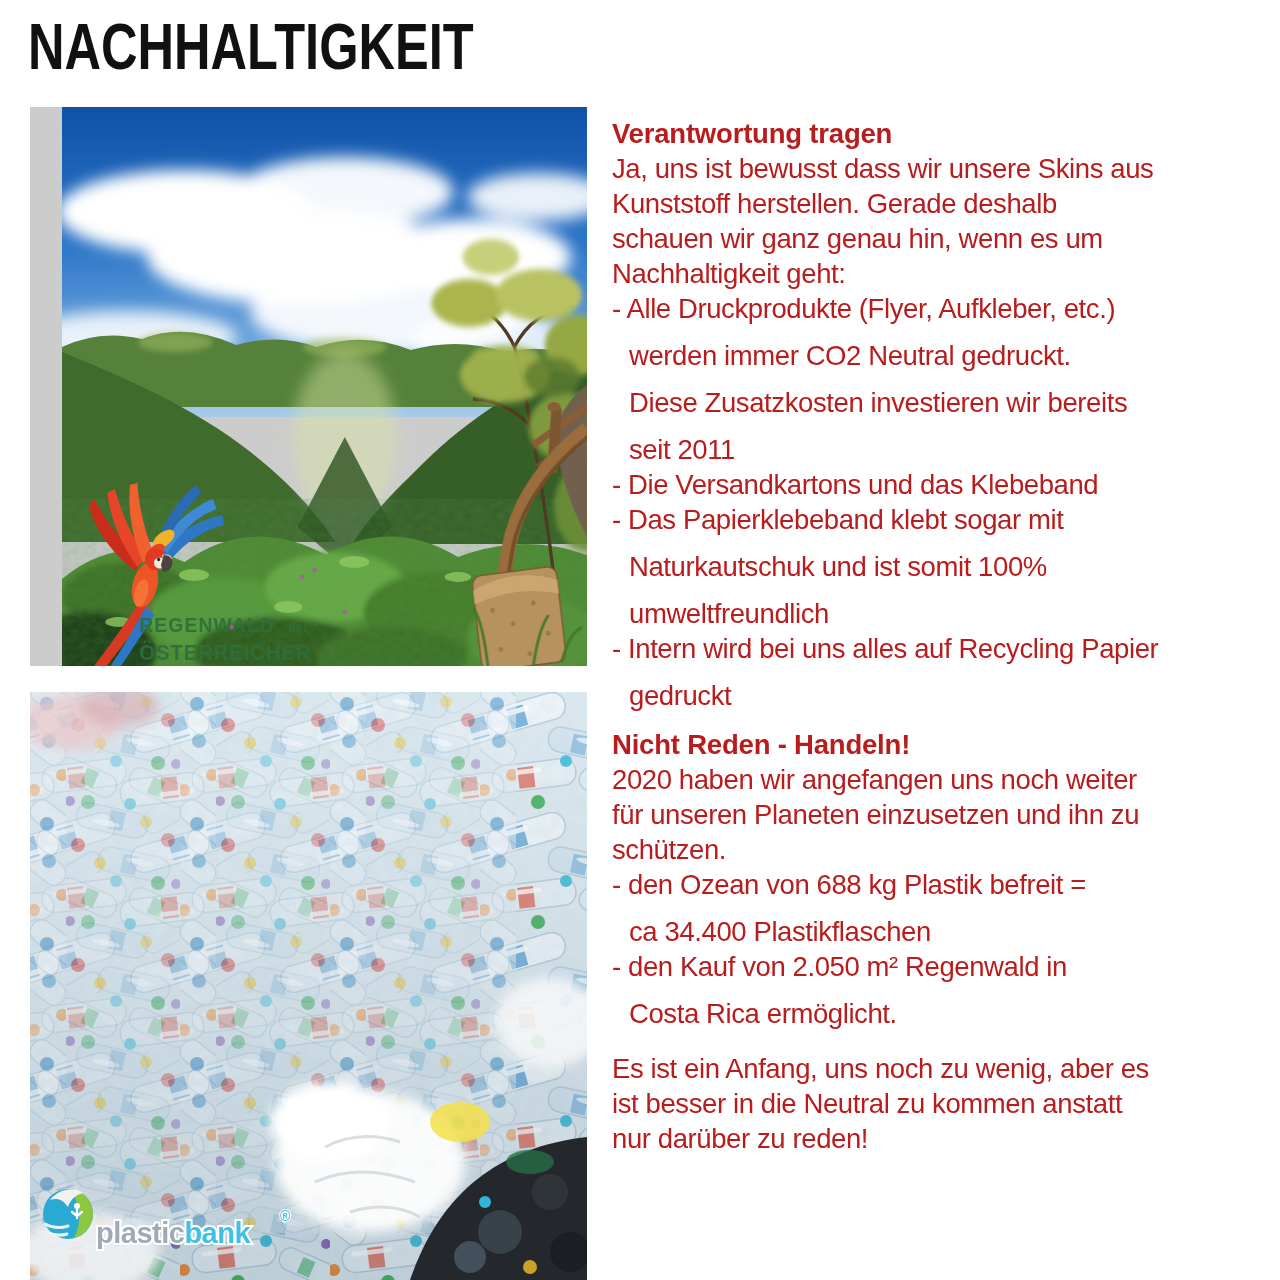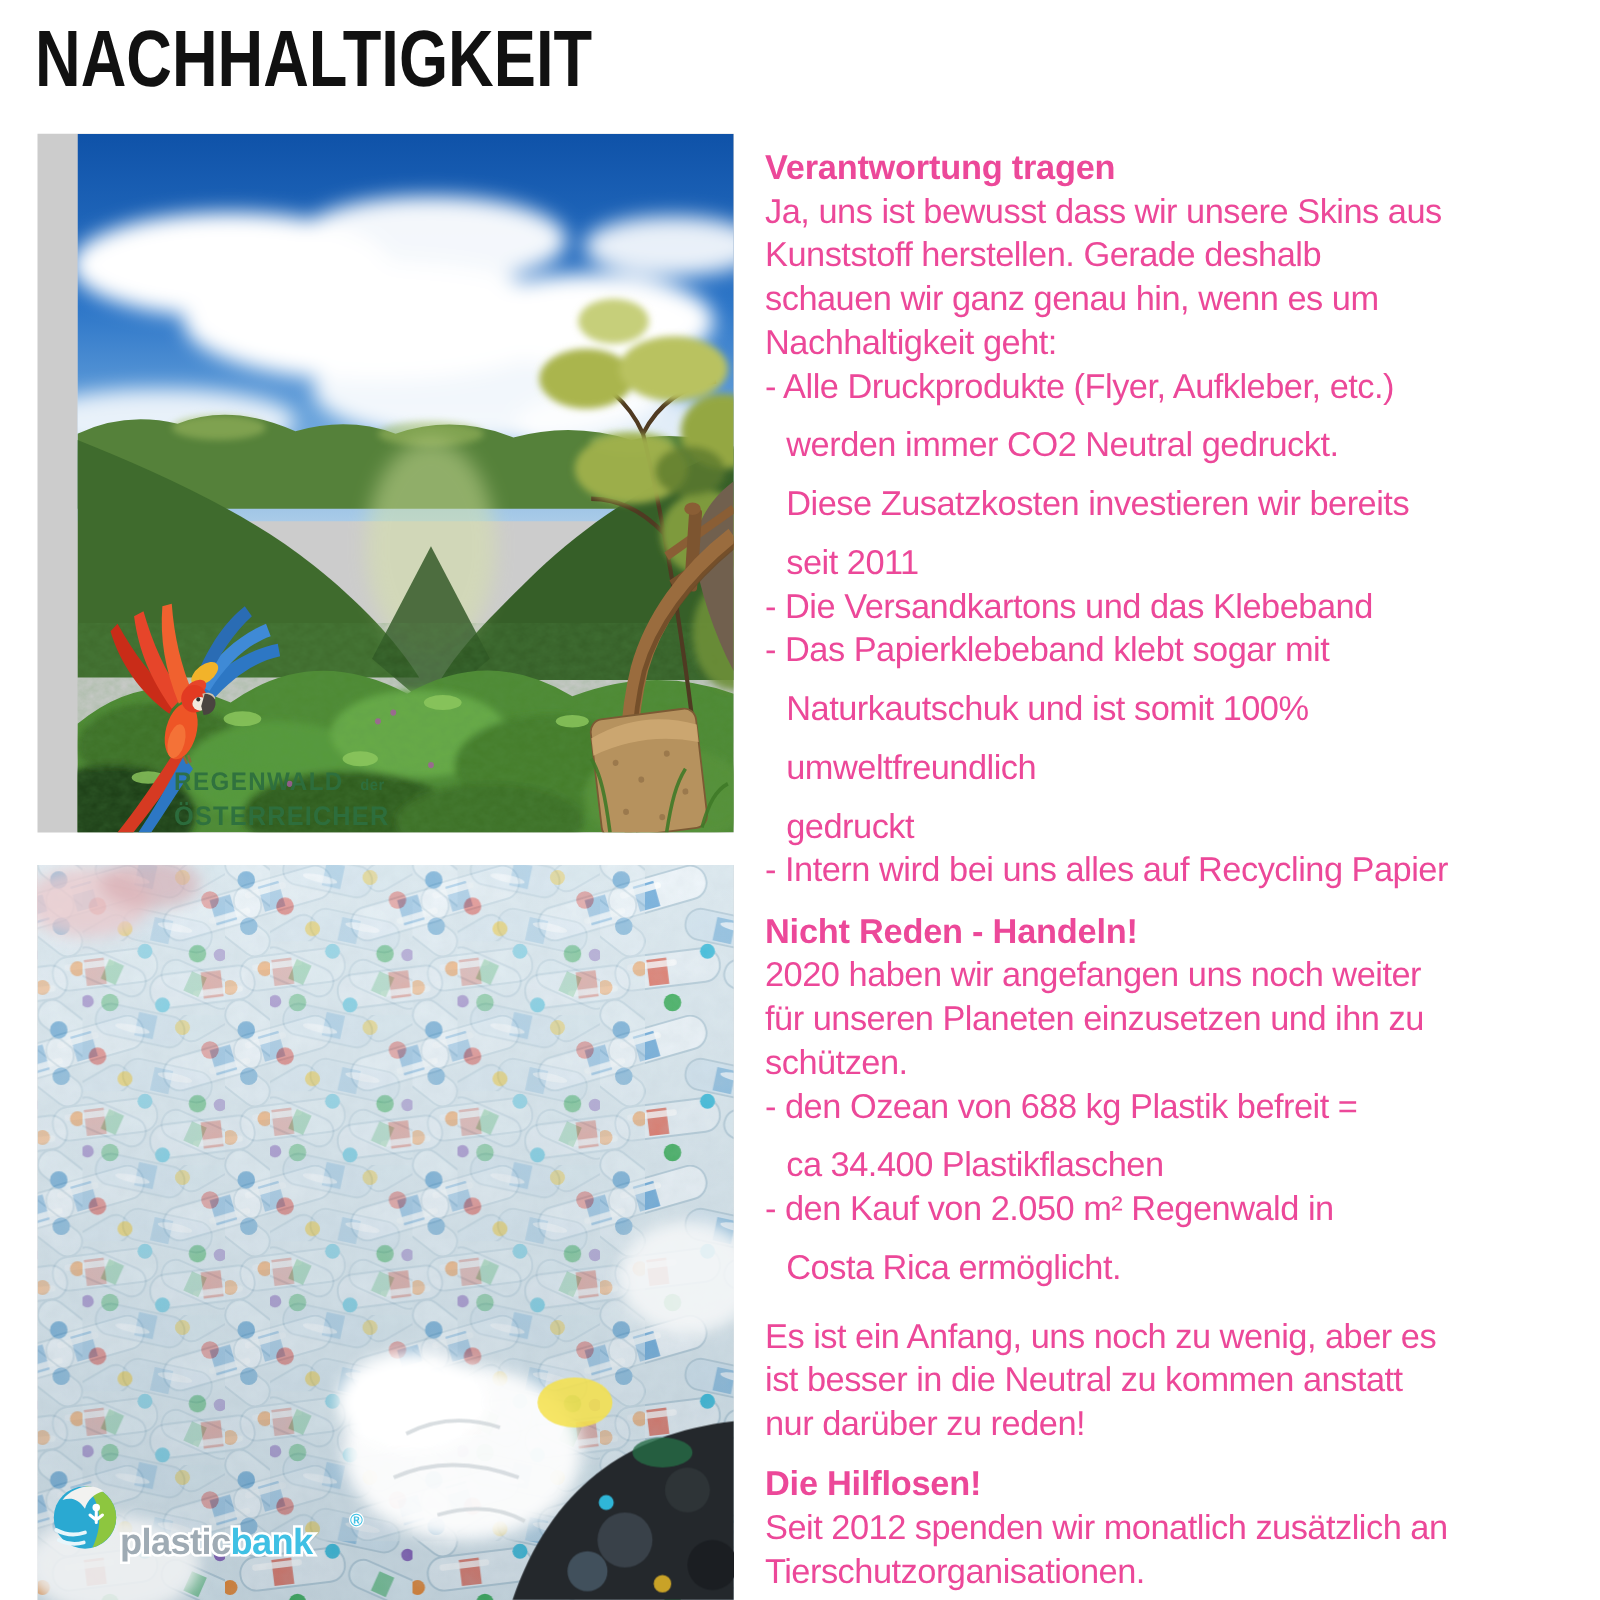--- a/index.html
+++ b/index.html
@@ -11,21 +11,21 @@
     font-size:64px; font-weight:bold; line-height:1; letter-spacing:0;
     transform:scaleX(0.79); transform-origin:0 0; white-space:nowrap; color:#111111;
   }
 
   .photo { position:absolute; left:30px; overflow:hidden; background:#cccccc; }
   #photo1 { top:107px; width:557px; height:559px;padding-left:32px; }
   #photo2 { top:692px; width:557px; height:588px; }
   .photo svg { display:block; width:100%; height:100%; }
 
   .col { position:absolute; left:612px; top:116px; width:668px; }
-  .ln { font-size:27.5px; line-height:35px; letter-spacing:-0.4px; white-space:nowrap; color:#ec4899; }
+  .ln { font-size:27.5px; line-height:35px; letter-spacing:-0.4px; white-space:nowrap; color:#b91c1c; }
   .h  { font-weight:bold; letter-spacing:-0.2px; }
   .ind { padding-left:17px;margin-top:12px; }
   #sec-2 { margin-top:14px; }
   #sec-3 { margin-top:20px; }
   #sec-4 { margin-top:13px; }
 
   text { font-family:"Liberation Sans","DejaVu Sans",sans-serif; }
   .rw1 { font-size:20.5px; font-weight:bold; letter-spacing:1.2px; fill:#2d6f3f; opacity:.92; }
   .rwsmall { font-size:12.5px; font-weight:bold; letter-spacing:.5px; fill:#2d6f3f; opacity:.92; }
   .rw2 { font-size:21.5px; font-weight:bold; letter-spacing:1px; fill:#2d6f3f; opacity:.92; }
@@ -277,41 +277,36 @@
       <div class="ln">schauen wir ganz genau hin, wenn es um</div>
       <div class="ln">Nachhaltigkeit geht:</div>
       <div class="ln">- Alle Druckprodukte (Flyer, Aufkleber, etc.)</div>
       <div class="ln ind">werden immer CO2 Neutral gedruckt.</div>
       <div class="ln ind">Diese Zusatzkosten investieren wir bereits</div>
       <div class="ln ind">seit 2011</div>
       <div class="ln">- Die Versandkartons und das Klebeband</div>
       <div class="ln">- Das Papierklebeband klebt sogar mit</div>
       <div class="ln ind">Naturkautschuk und ist somit 100%</div>
       <div class="ln ind">umweltfreundlich</div>
+      <div class="ln">- Intern wird bei uns alles auf Recycling Papier</div>
       <div class="ln ind">gedruckt</div>
-      <div class="ln">- Intern wird bei uns alles auf Recycling Papier</div>
     </section>
 
     <section id="sec-2">
       <div class="ln h">Nicht Reden - Handeln!</div>
       <div class="ln">2020 haben wir angefangen uns noch weiter</div>
       <div class="ln">für unseren Planeten einzusetzen und ihn zu</div>
       <div class="ln">schützen.</div>
       <div class="ln">- den Ozean von 688 kg Plastik befreit =</div>
       <div class="ln ind">ca 34.400 Plastikflaschen</div>
       <div class="ln">- den Kauf von 2.050 m² Regenwald in</div>
       <div class="ln ind">Costa Rica ermöglicht.</div>
     </section>
 
     <section id="sec-3">
       <div class="ln">Es ist ein Anfang, uns noch zu wenig, aber es</div>
       <div class="ln">ist besser in die Neutral zu kommen anstatt</div>
       <div class="ln">nur darüber zu reden!</div>
     </section>
 
-    <section id="sec-4">
-      <div class="ln h">Die Hilflosen!</div>
-      <div class="ln">Seit 2012 spenden wir monatlich zusätzlich an</div>
-      <div class="ln">Tierschutzorganisationen.</div>
-    </section>
 
   </div>
 </div>
 
 </body></html>

